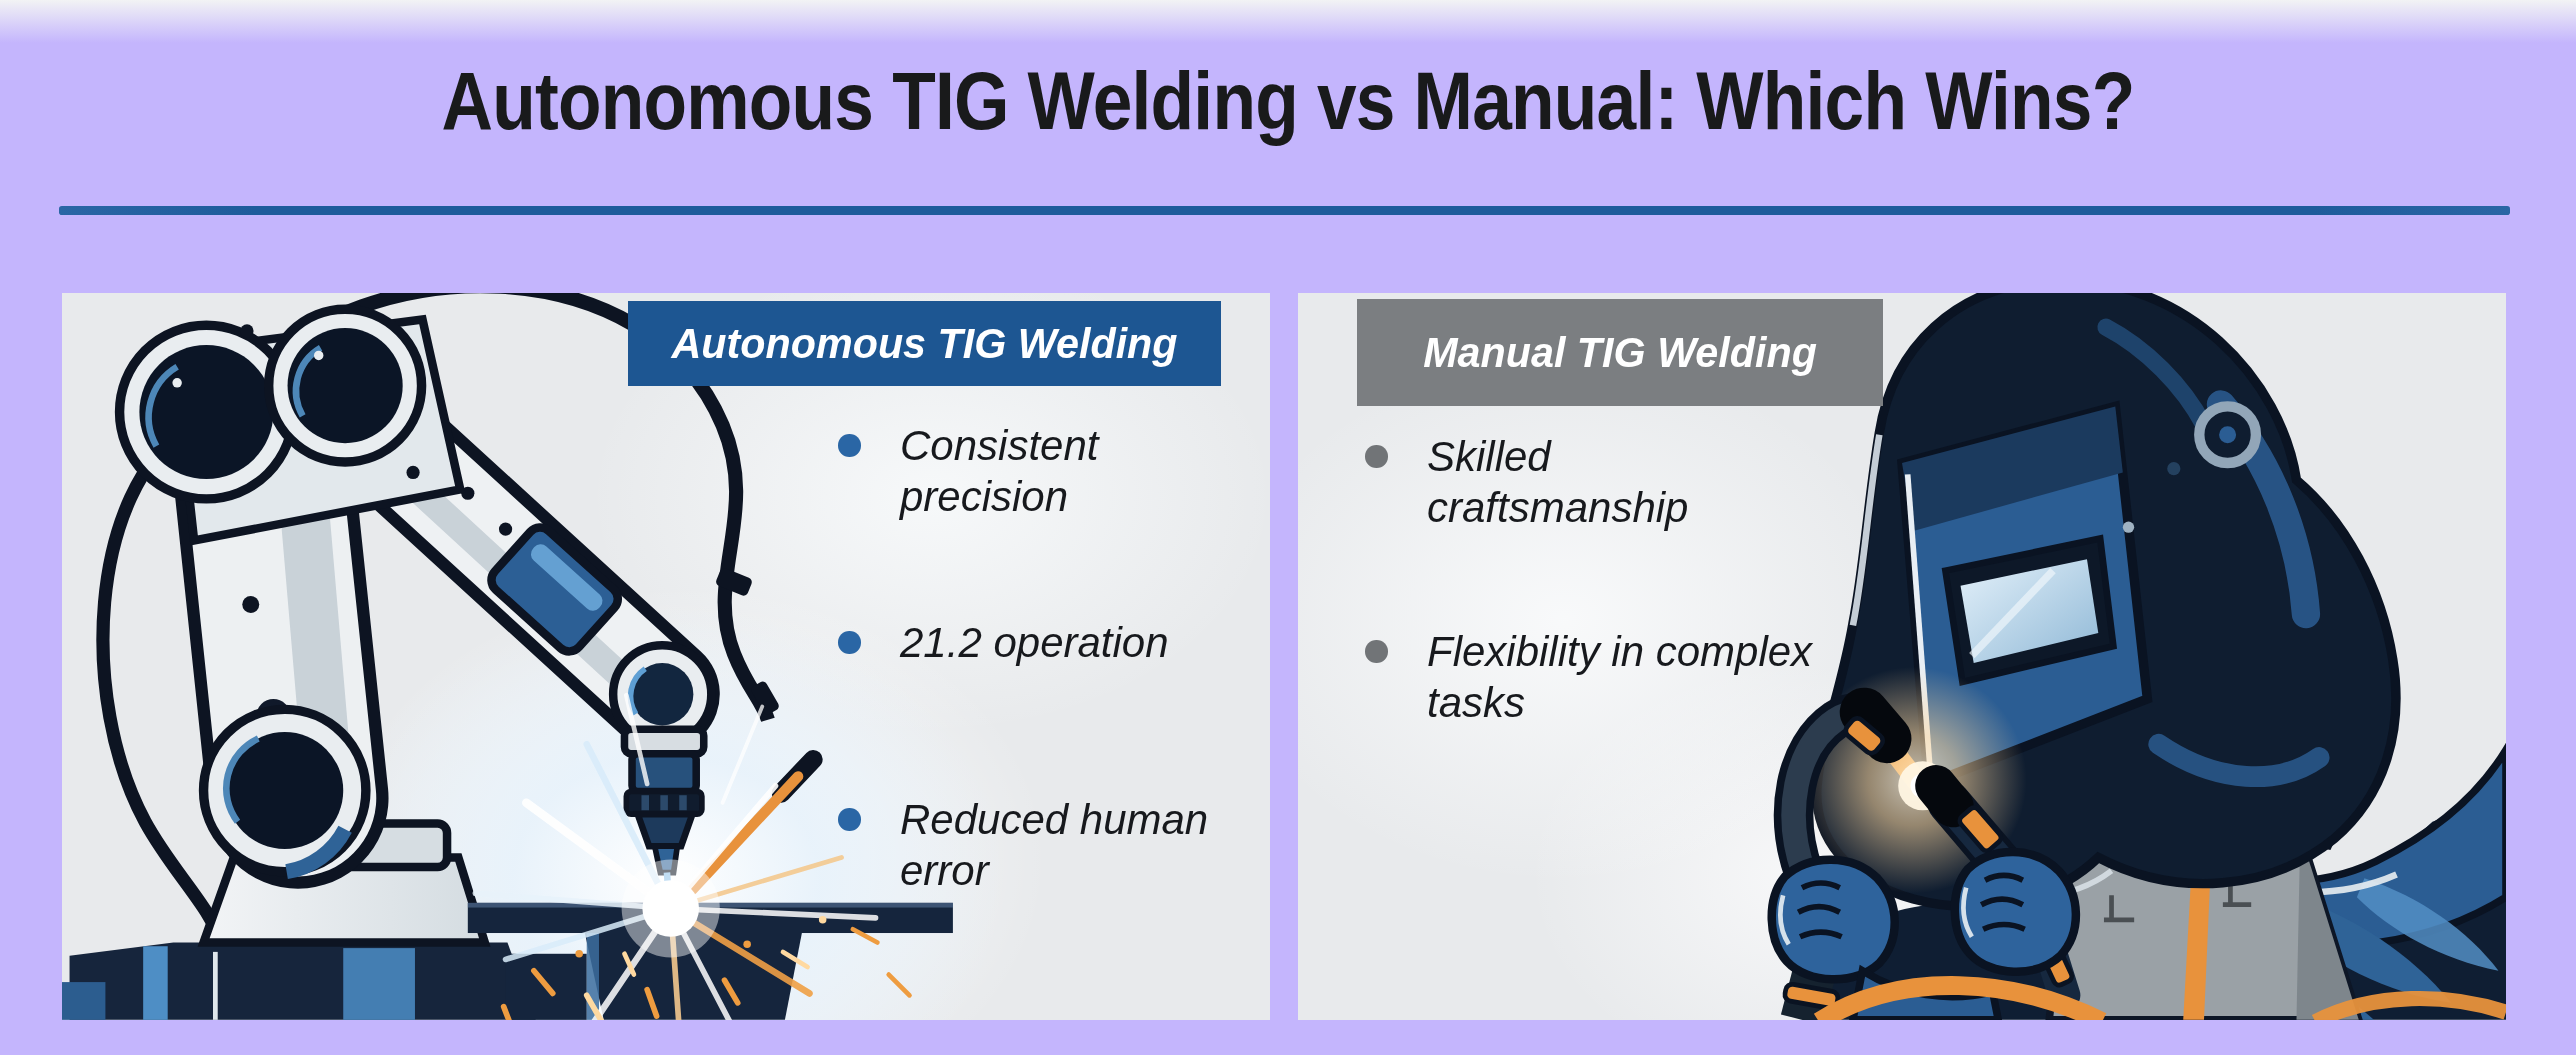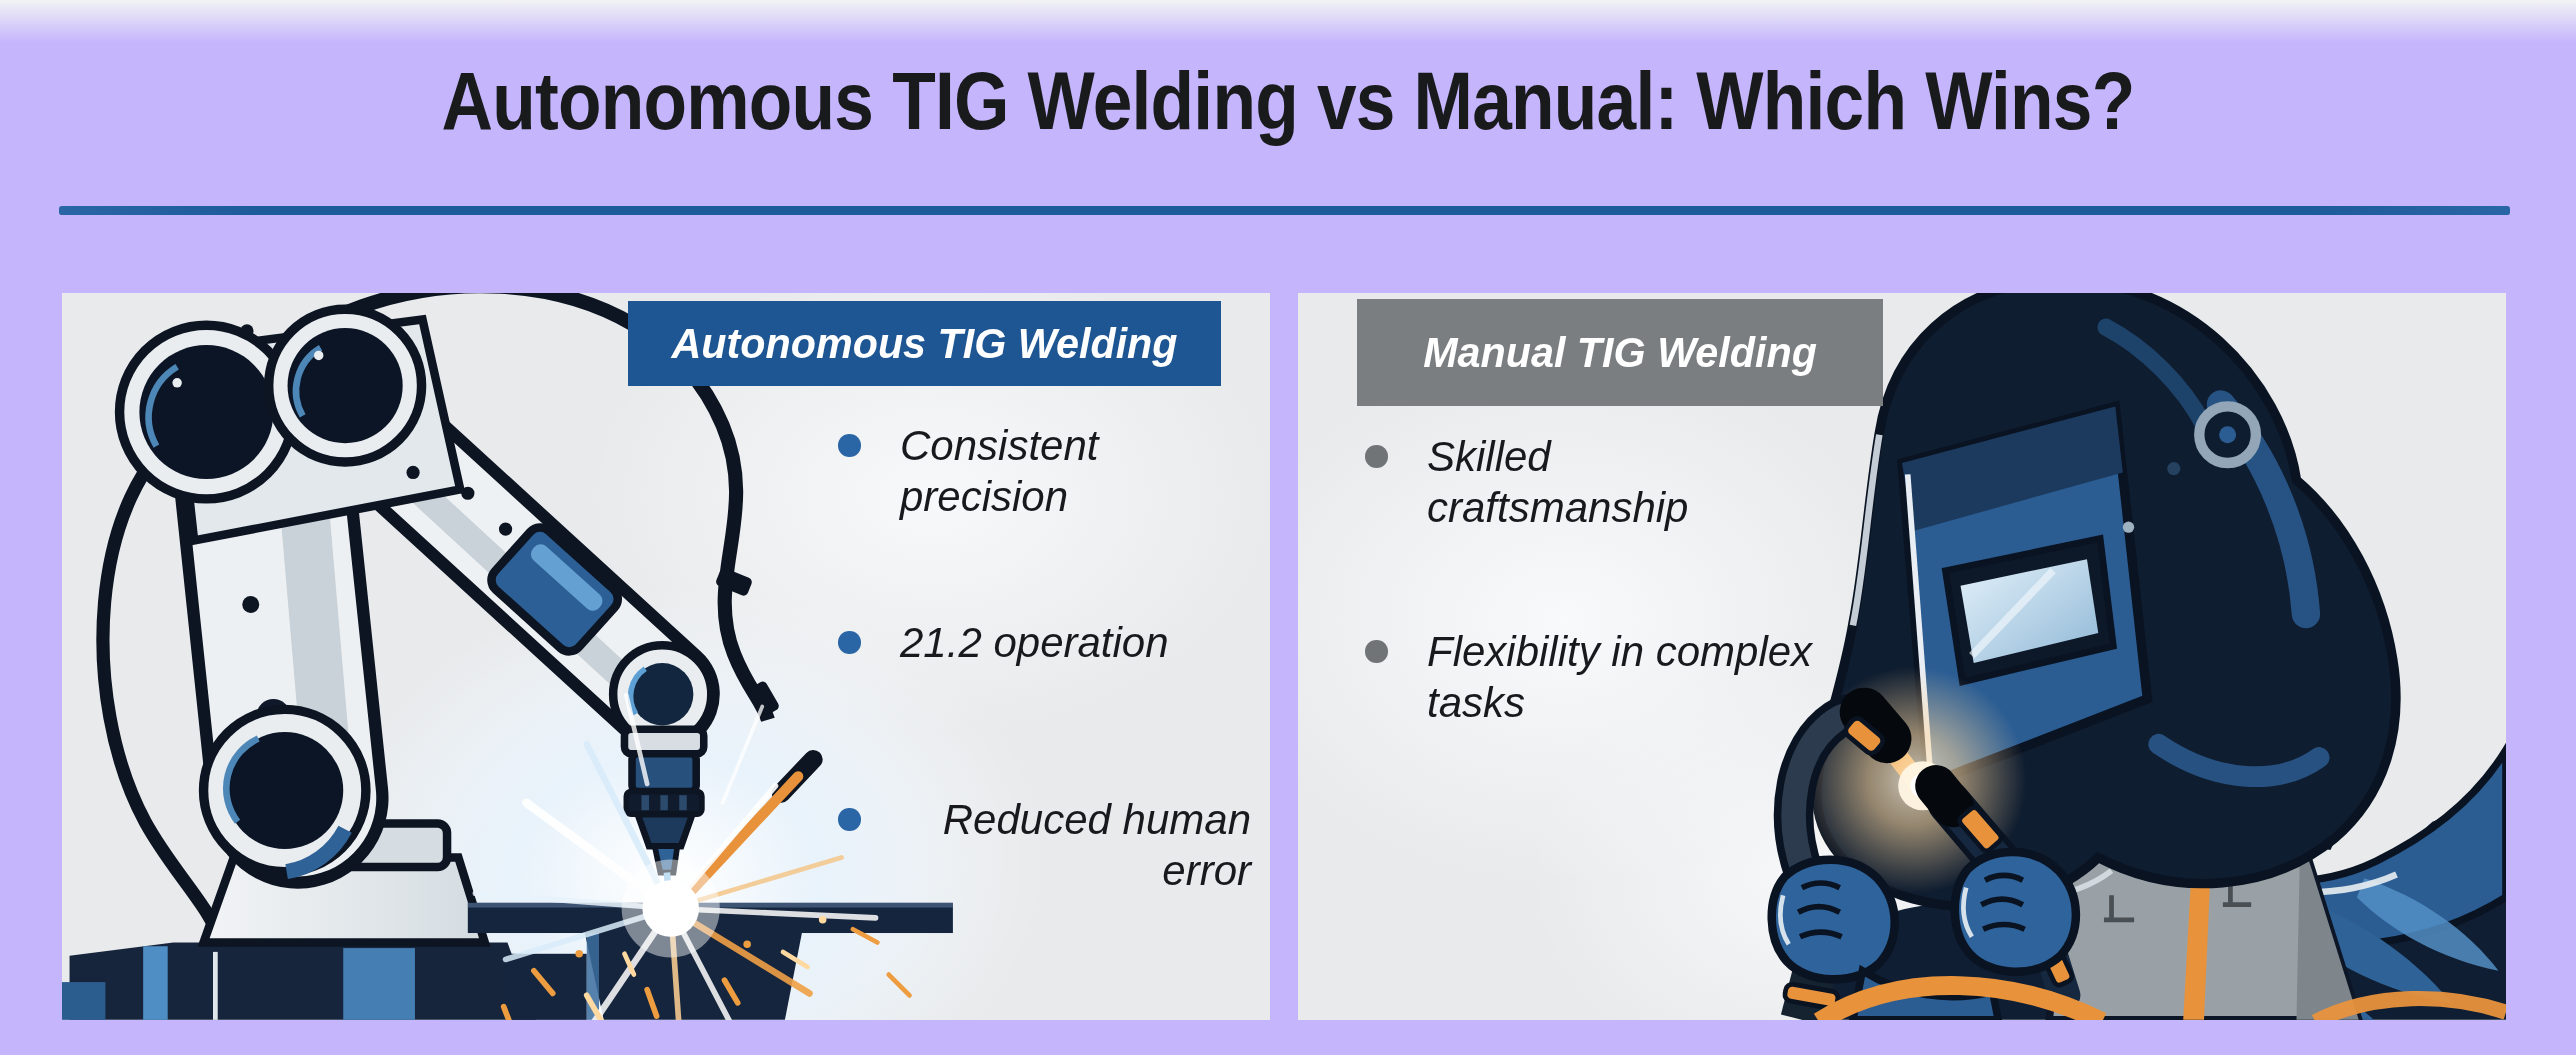--- a/index.html
+++ b/index.html
@@ -42,21 +42,21 @@
 
   ul.bullets{position:absolute;top:0;bottom:16px;margin:0;padding:0;list-style:none;}
   .bullets-left{left:776px;right:19px;}
   .bullets-right{left:67px;right:528px;}
   li.bullet{position:absolute;padding-left:62px;}
   .bt{display:block;max-width:396px;font-size:42px;line-height:51px;
     color:#17191d;font-weight:400;}
   .dot{position:absolute;left:0;top:14px;width:22.6px;height:22.6px;border-radius:50%;}
   .dot-blue{background:#2a66a5;}
   .dot-gray{background:#717477;}
-  .bl1{top:127px;} .bl2{top:324px;} .bl3{top:501px;text-align:right;}
+  .bl1{top:127px;} .bl2{top:324px;} .bl3{top:501px;}
   .br1{top:138px;} .br2{top:333px;} .br3{top:513px;}
 </style>
 </head>
 <body>
 
 <div class="canvas">
   <div class="top-shade"></div>
 
   <h1 class="title">Autonomous TIG Welding vs Manual: Which Wins?</h1>
   <div class="rule"></div>

